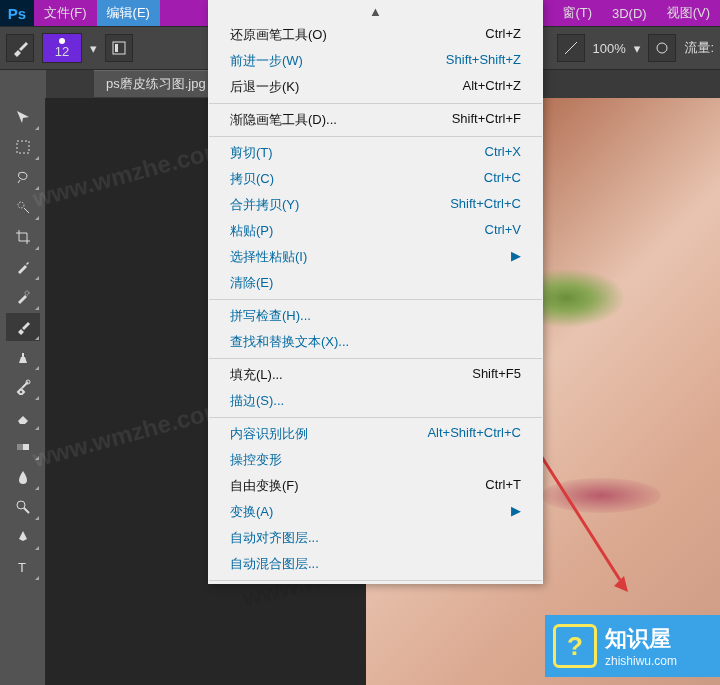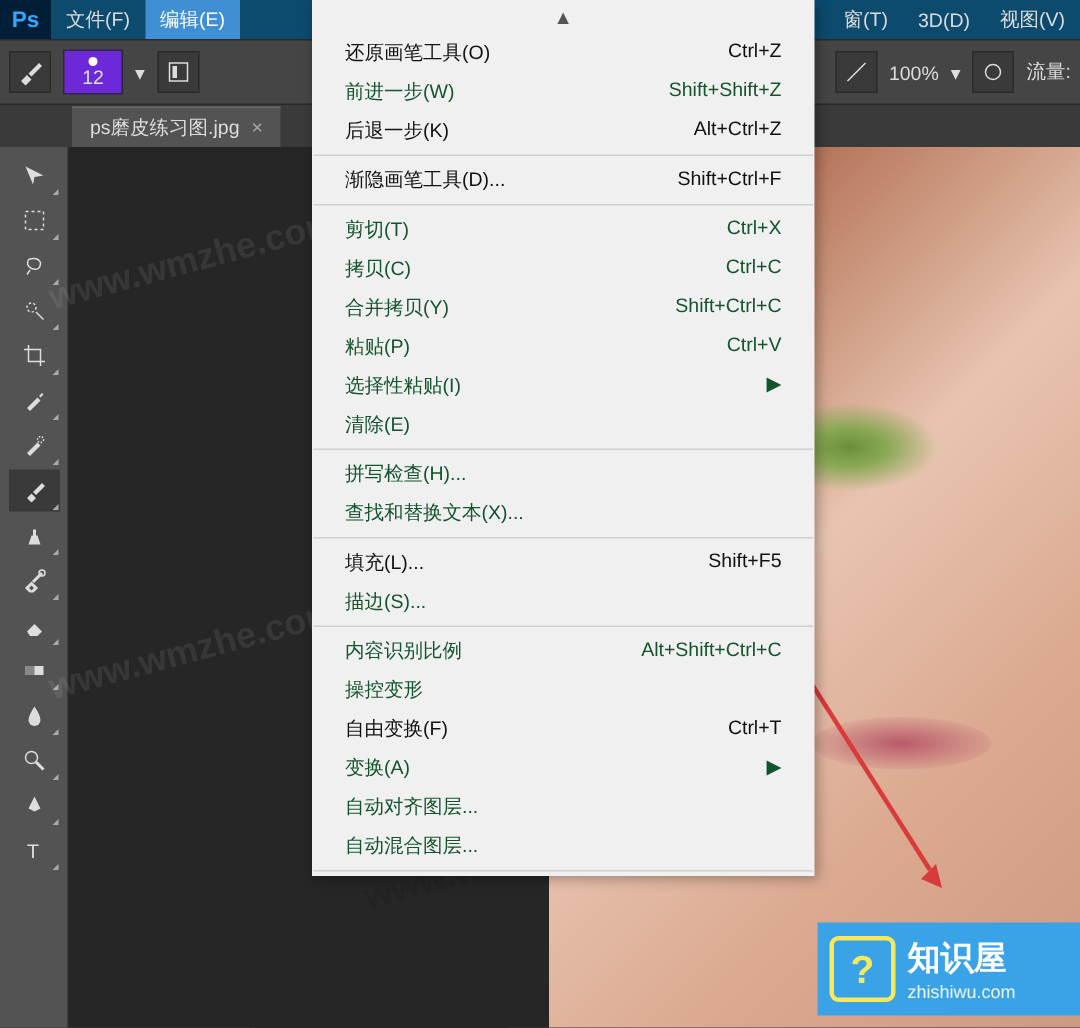--- a/index.html
+++ b/index.html
@@ -1,44 +1,44 @@
 <!DOCTYPE html>
 <html><head>
 <meta charset="utf-8">
 <style>
 *{margin:0;padding:0;box-sizing:border-box;font-family:"Microsoft YaHei",sans-serif;font-size:13px;}
 body{background:#535353;width:720px;height:685px;overflow:hidden;position:relative;}
-.menubar{background:#0c4a6e;height:26px;display:flex;align-items:center;color:#ddd;}
+.menubar{background:#a21caf;height:26px;display:flex;align-items:center;color:#ddd;}
 .ps-logo{width:34px;height:26px;background:#001e36;color:#31a8ff;display:flex;align-items:center;justify-content:center;font-weight:bold;font-size:15px;}
 .menu-item{padding:0 10px;height:26px;display:flex;align-items:center;cursor:default;}
 .menu-item.active{background:#3f8fd4;color:#fff;}
 .optbar{background:#454545;height:44px;border-top:1px solid #2a2a2a;border-bottom:1px solid #2a2a2a;display:flex;align-items:center;color:#ddd;padding:0 6px;gap:8px;}
 .tool-ico{width:28px;height:28px;background:#3a3a3a;border:1px solid #2a2a2a;display:flex;align-items:center;justify-content:center;}
 .brush-preview{width:40px;height:30px;background:#6d28d9;border:1px solid #2a2a2a;display:flex;flex-direction:column;align-items:center;justify-content:center;color:#ddd;font-size:10px;}
 .brush-dot{width:6px;height:6px;background:#fff;border-radius:50%;}
 .ico-btn{width:28px;height:28px;background:#3a3a3a;border:1px solid #2a2a2a;display:flex;align-items:center;justify-content:center;}
 .pct{color:#ddd;}
-.tabbar{background:#3a3a3a;height:28px;display:flex;align-items:center;padding-left:48px;}
+.tabbar{background:#3a3a3a;height:28px;display:flex;align-items:flex-start;padding-left:48px;margin-left:46px;}
 .file-tab{background:#535353;color:#ddd;padding:4px 12px;border-top:1px solid #6a6a6a;display:flex;align-items:center;gap:8px;font-size:12px;}
 .close-x{color:#aaa;}
 .workspace{display:flex;height:588px;}
 .toolbox{width:46px;background:#535353;border-right:1px solid #2a2a2a;display:flex;flex-direction:column;padding-top:4px;}
 .tool{width:34px;height:28px;margin:1px auto;display:flex;align-items:center;justify-content:center;color:#ddd;position:relative;}
 .tool.sel{background:#3a3a3a;}
 .tool .tri{position:absolute;right:1px;bottom:1px;width:0;height:0;border-left:4px solid transparent;border-bottom:4px solid #aaa;}
 .canvas{flex:1;background:#262626;position:relative;overflow:hidden;}
 .photo{position:absolute;left:320px;top:0;width:400px;height:588px;background:linear-gradient(135deg,#7a3b28 0%,#b97a5f 20%,#e8c4b0 45%,#dba890 70%,#c99880 100%);}
 .eye-shadow{position:absolute;left:140px;top:170px;width:120px;height:60px;background:radial-gradient(ellipse,#6b8e3a 0%,#8aa855 30%,transparent 70%);border-radius:50%;}
 .lips{position:absolute;left:175px;top:380px;width:120px;height:35px;background:radial-gradient(ellipse,#b85a6a 0%,transparent 80%);border-radius:50%;}
 .dots{position:absolute;left:340px;top:530px;}
 .dot{width:10px;height:10px;background:#e8d94a;border-radius:50%;position:absolute;}
 .dropdown{position:absolute;left:208px;top:0;width:335px;background:#f0f0f0;box-shadow:2px 2px 8px rgba(0,0,0,.3);z-index:100;}
 .dd-scroll{height:22px;display:flex;align-items:center;justify-content:center;color:#555;}
 .dd-item{display:flex;justify-content:space-between;padding:4px 22px;color:#111;cursor:default;}
-.dd-item.disabled{color:#14532d;}
+.dd-item.disabled{color:#0369a1;}
 .dd-sep{border-top:1px solid #d0d0d0;margin:3px 1px;}
 .highlight-box{position:absolute;border:1px solid #d93a3a;pointer-events:none;}
 .arrow-line{position:absolute;pointer-events:none;}
 .wm{position:absolute;color:rgba(255,255,255,.08);font-size:24px;font-weight:bold;transform:rotate(-15deg);pointer-events:none;}
 .zsw{position:absolute;right:0;bottom:8px;width:175px;height:62px;background:#3aa3e8;display:flex;align-items:center;color:#fff;gap:8px;padding:0 8px;}
 .zsw-icon{width:44px;height:44px;border:3px solid #f8e85a;border-radius:6px;display:flex;align-items:center;justify-content:center;color:#f8e85a;font-size:26px;font-weight:bold;}
 .zsw-txt{font-size:22px;font-weight:bold;}
 .zsw-sub{font-size:12px;opacity:.9;}
 svg{display:block;}
 </style>

